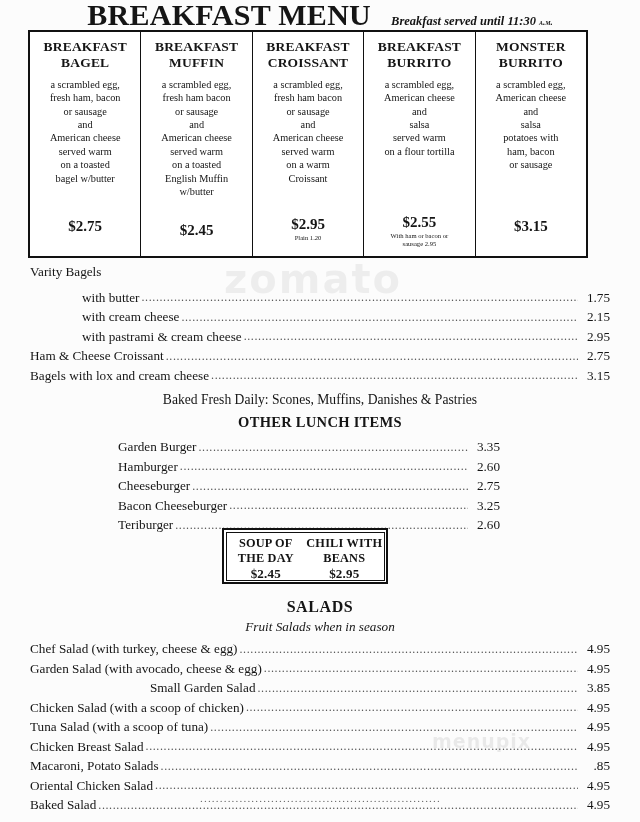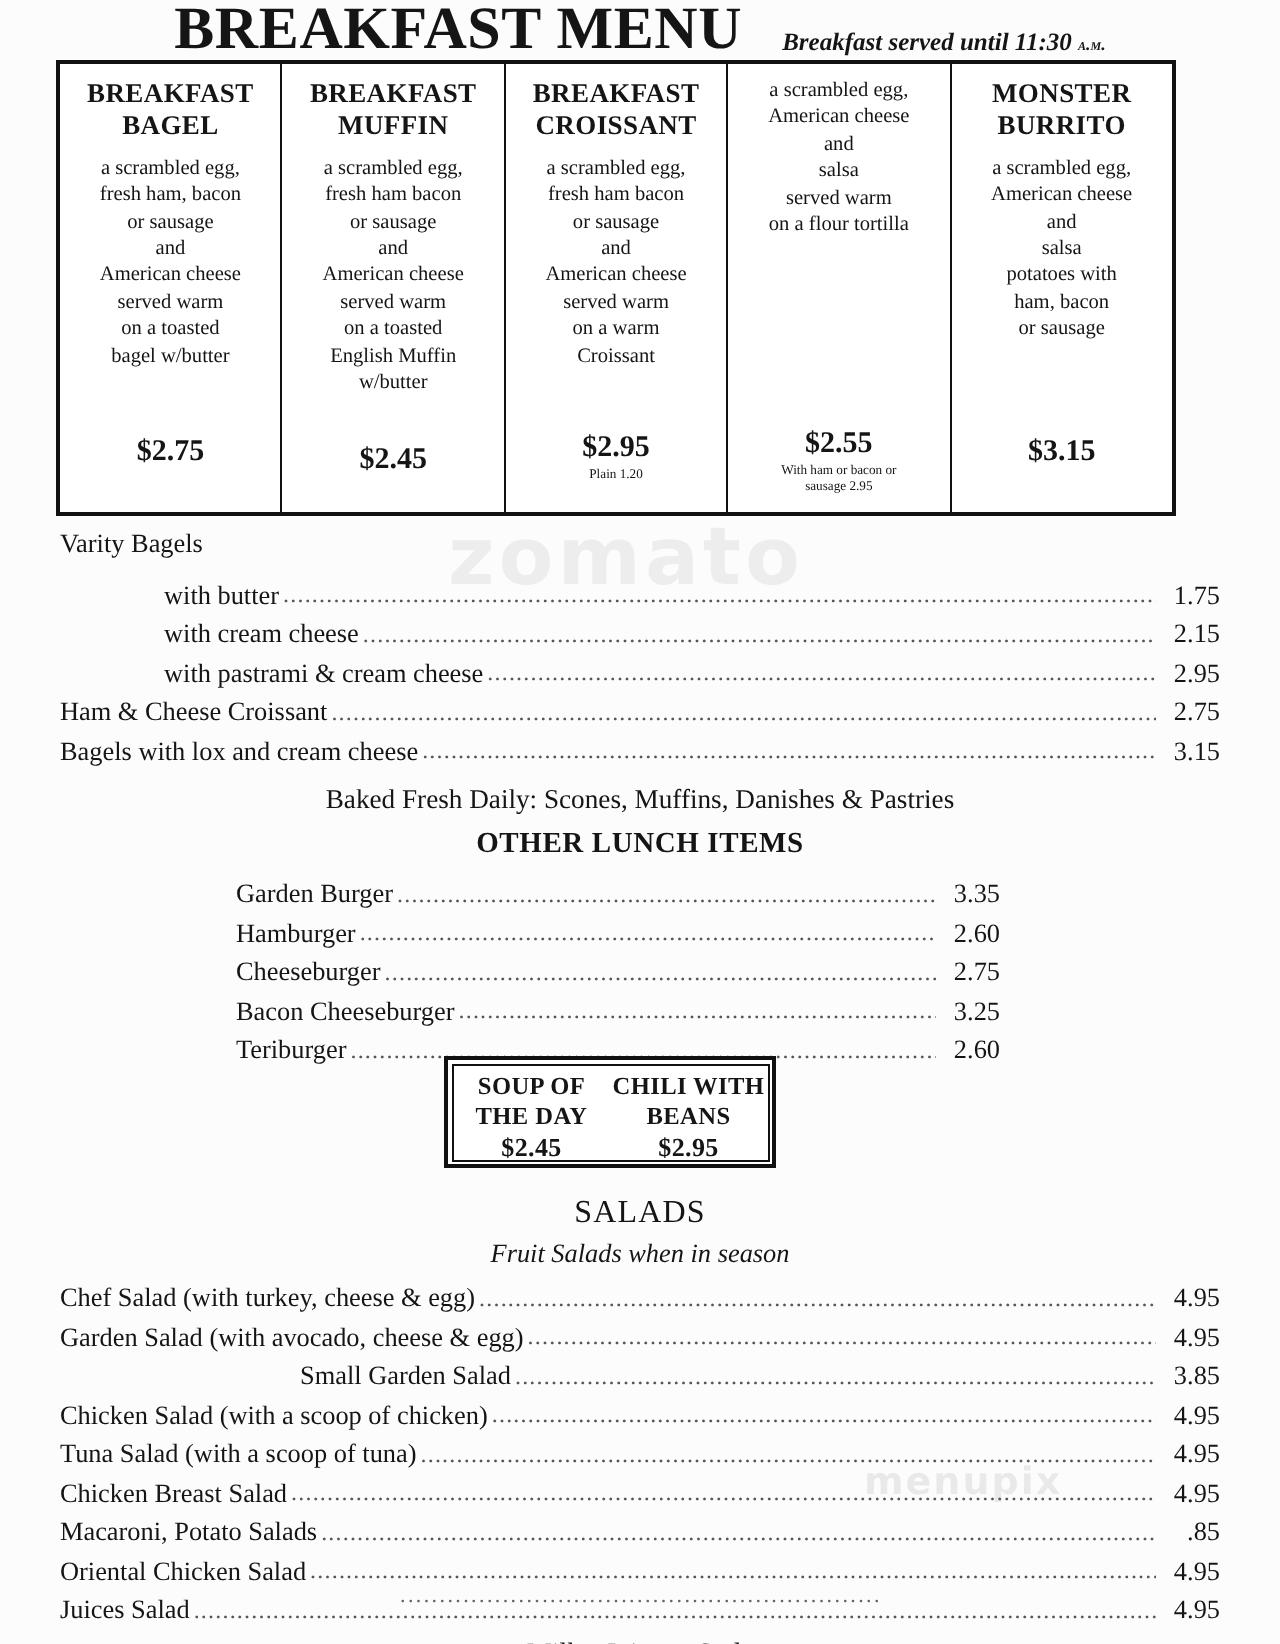--- a/index.html
+++ b/index.html
@@ -181,21 +181,21 @@
   .baked { top: 392px; font-size: 13.6px; }
   .lunch-head {
     top: 414px;
     font-size: 14.5px;
     font-weight: 700;
     letter-spacing: 0.3px;
   }
   .salads-head {
     top: 598px;
     font-size: 16px;
-    font-weight: 400;
+    font-weight: 700;
     letter-spacing: 0.6px;
   }
   .salads-sub {
     top: 619px;
     font-size: 13.2px;
     font-style: italic;
   }
   .drinks {
     top: 800px;
     font-size: 14px;
@@ -277,20 +277,21 @@
       </div>
       <div class="bk-col croissant">
         <div class="bk-head">BREAKFAST CROISSANT</div>
         <div class="bk-desc">a scrambled egg,<br>fresh ham bacon<br>or sausage<br>and<br>American cheese<br>served warm<br>on a warm<br>Croissant</div>
         <div class="bk-price-wrap">
           <div class="bk-price">$2.95</div>
           <div class="bk-note">Plain 1.20</div>
         </div>
       </div>
       <div class="bk-col burrito">
+        <div class="bk-head">BREAKFAST BURRITO</div>
         <div class="bk-desc">a scrambled egg,<br>American cheese<br>and<br>salsa<br>served warm<br>on a flour tortilla</div>
         <div class="bk-price-wrap">
           <div class="bk-price">$2.55</div>
           <div class="bk-note">With ham or bacon or<br>sausage 2.95</div>
         </div>
       </div>
       <div class="bk-col monster">
         <div class="bk-head">MONSTER BURRITO</div>
         <div class="bk-desc">a scrambled egg,<br>American cheese<br>and<br>salsa<br>potatoes with<br>ham, bacon<br>or sausage</div>
         <div class="bk-price-wrap">
@@ -412,21 +413,21 @@
         <span class="lname">Macaroni, Potato Salads</span>
         <span class="ldots">................................................................................................................................................................</span>
         <span class="lprice">.85</span>
       </div>
       <div class="lrow">
         <span class="lname">Oriental Chicken Salad</span>
         <span class="ldots">................................................................................................................................................................</span>
         <span class="lprice">4.95</span>
       </div>
       <div class="lrow">
-        <span class="lname">Juices Salad</span>
+        <span class="lname">Baked Salad</span>
         <span class="ldots">................................................................................................................................................................</span>
         <span class="lprice">4.95</span>
       </div>
     </div>
 
   <div class="bottom-rule" id="bottom-rule">................................................................................................................................................................</div>
   <div class="center-line drinks">Milk • Juices • Soda</div>
 
 </div>
 

